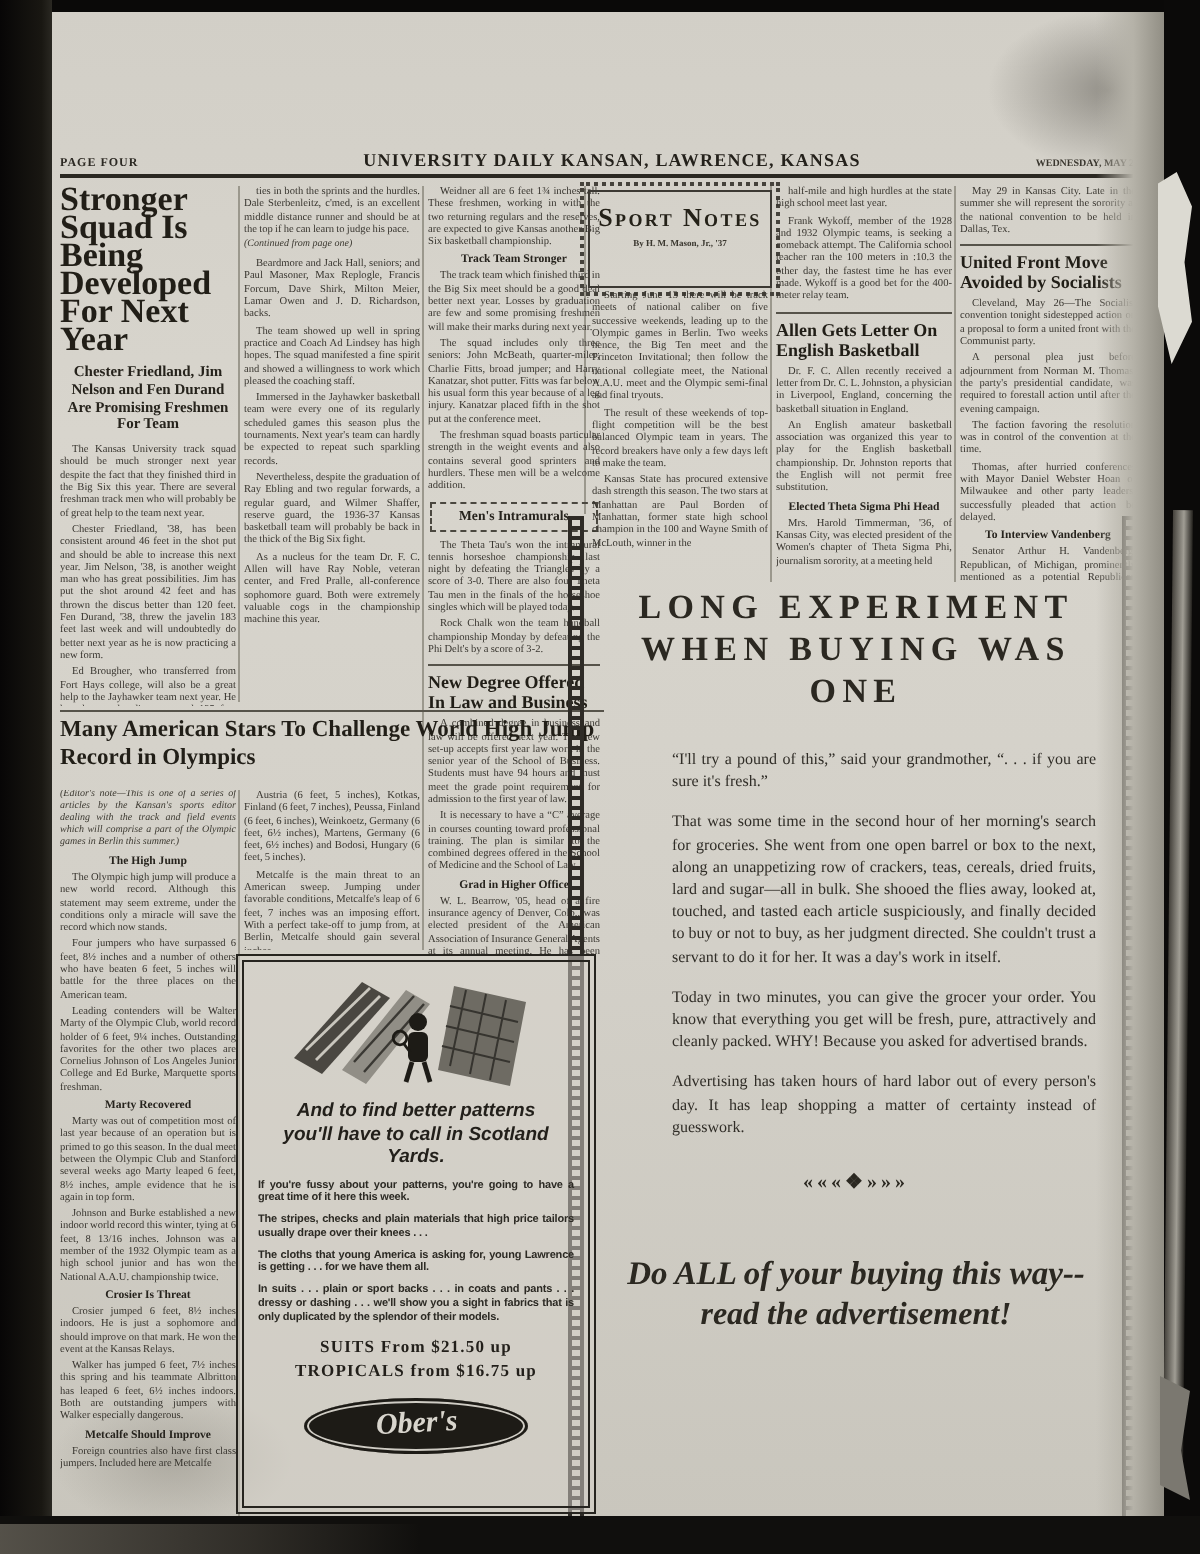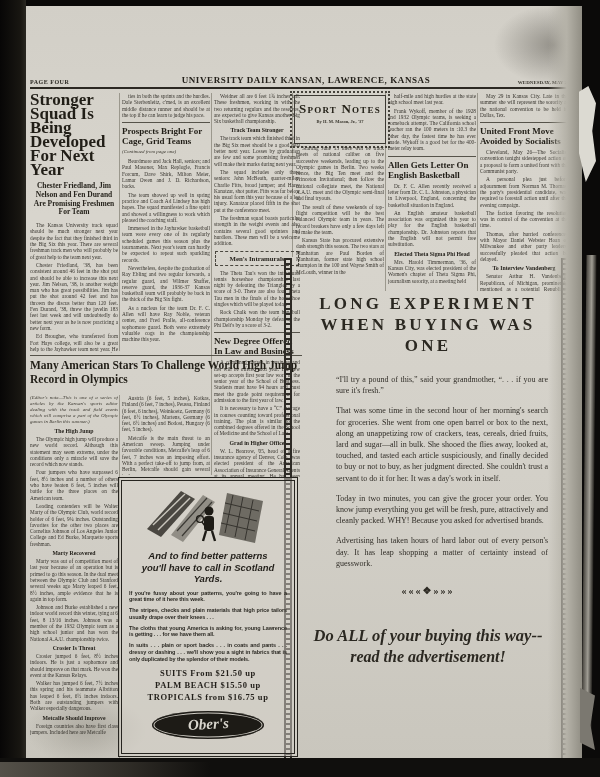--- a/index.html
+++ b/index.html
@@ -120,21 +120,20 @@
     <div class="colbox c0">
         <div class="t-headline1">Stronger Squad Is Being Developed For Next Year</div>
         <div class="t-deck">Chester Friedland, Jim Nelson and Fen Durand Are Promising Freshmen For Team</div>
         <div class="t-body">The Kansas University track squad should be much stronger next year despite the fact that they finished third in the Big Six this year. There are several freshman track men who will probably be of great help to the team next year.</div>
         <div class="t-body">Chester Friedland, '38, has been consistent around 46 feet in the shot put and should be able to increase this next year. Jim Nelson, '38, is another weight man who has great possibilities. Jim has put the shot around 42 feet and has thrown the discus better than 120 feet. Fen Durand, '38, threw the javelin 183 feet last week and will undoubtedly do better next year as he is now practicing a new form.</div>
         <div class="t-body">Ed Brougher, who transferred from Fort Hays college, will also be a great help to the Jayhawker team next year. He has thrown the discus around 135 feet while working on a new form and should better this mark considerably next year.</div>
         <div class="t-body">Russell Fisher, '38, according to Coach Bill Hargiss, should develop into an exceptional hurdler as he is of perfect build for this event. Russell has been bothered this spring with a bad foot but should be in excellent condition next year.</div>
       </div>
     <div class="colbox c1">
         <div class="t-body">ties in both the sprints and the hurdles. Dale Sterbenleitz, c'med, is an excellent middle distance runner and should be at the top if he can learn to judge his pace.</div>
-        <div class="t-headline2">Prospects Bright For Cage, Grid Teams</div>
         <div class="t-note">(Continued from page one)</div>
         <div class="t-body">Beardmore and Jack Hall, seniors; and Paul Masoner, Max Replogle, Francis Forcum, Dave Shirk, Milton Meier, Lamar Owen and J. D. Richardson, backs.</div>
         <div class="t-body">The team showed up well in spring practice and Coach Ad Lindsey has high hopes. The squad manifested a fine spirit and showed a willingness to work which pleased the coaching staff.</div>
         <div class="t-body">Immersed in the Jayhawker basketball team were every one of its regularly scheduled games this season plus the tournaments. Next year's team can hardly be expected to repeat such sparkling records.</div>
         <div class="t-body">Nevertheless, despite the graduation of Ray Ebling and two regular forwards, a regular guard, and Wilmer Shaffer, reserve guard, the 1936-37 Kansas basketball team will probably be back in the thick of the Big Six fight.</div>
         <div class="t-body">As a nucleus for the team Dr. F. C. Allen will have Ray Noble, veteran center, and Fred Pralle, all-conference sophomore guard. Both were extremely valuable cogs in the championship machine this year.</div>
       </div>
     <div class="colbox c2">
         <div class="t-body">Weidner all are 6 feet 1¾ inches tall. These freshmen, working in with the two returning regulars and the reserves, are expected to give Kansas another Big Six basketball championship.</div>
         <div class="t-subhead">Track Team Stronger</div>
@@ -201,21 +200,21 @@
       </div>
 
     <div class="chain chain-left"></div>
     <div class="chain chain-right"></div>
     <div class="main-ad">
       <div class="ad-head">LONG EXPERIMENT</div>
       <div class="ad-head">WHEN BUYING WAS ONE</div>
       <div class="ad-paras">
           <div class="ad-p">“I'll try a pound of this,” said your grandmother, “. . . if you are sure it's fresh.”</div>
           <div class="ad-p">That was some time in the second hour of her morning's search for groceries. She went from one open barrel or box to the next, along an unappetizing row of crackers, teas, cereals, dried fruits, lard and sugar—all in bulk. She shooed the flies away, looked at, touched, and tasted each article suspiciously, and finally decided to buy or not to buy, as her judgment directed. She couldn't trust a servant to do it for her. It was a day's work in itself.</div>
-          <div class="ad-p">Today in two minutes, you can give the grocer your order. You know jump everything you get will be fresh, pure, attractively and cleanly packed. WHY! Because you asked for advertised brands.</div>
+          <div class="ad-p">Today in two minutes, you can give the grocer your order. You know that everything you get will be fresh, pure, attractively and cleanly packed. WHY! Because you asked for advertised brands.</div>
           <div class="ad-p">Advertising has taken hours of hard labor out of every person's day. It has leap shopping a matter of certainty instead of guesswork.</div>
         </div>
       <div class="ad-ornament">«««❖»»»</div>
       <div class="ad-script1">Do ALL of your buying this way--</div>
       <div class="ad-script2">read the advertisement!</div>
     </div>
 
     <div class="ober-ad">
       <svg class="ober-illo" width="160" height="62" viewBox="0 0 160 62">
         <polygon points="18,44 52,6 66,14 32,52" fill="#4a4741"></polygon>
@@ -235,21 +234,20 @@
       </svg>
       <div class="ober-head">And to find better patterns you'll have to call in Scotland Yards.</div>
       <div>
           <div class="ober-p">If you're fussy about your patterns, you're going to have a great time of it here this week.</div>
           <div class="ober-p">The stripes, checks and plain materials that high price tailors usually drape over their knees . . .</div>
           <div class="ober-p">The cloths that young America is asking for, young Lawrence is getting . . . for we have them all.</div>
           <div class="ober-p">In suits . . . plain or sport backs . . . in coats and pants . . . dressy or dashing . . . we'll show you a sight in fabrics that is only duplicated by the splendor of their models.</div>
         </div>
       <div>
           <div class="ober-price">SUITS  From $21.50 up</div>
-          <div class="ober-price">PALM BEACH  $15.50 up</div>
           <div class="ober-price">TROPICALS  from $16.75 up</div>
         </div>
       <div class="ober-logo">
         <span>Ober's</span>
       </div>
     </div>
   </div>
 
   <div class="edge-top"></div>
   <div class="edge-left"></div>

